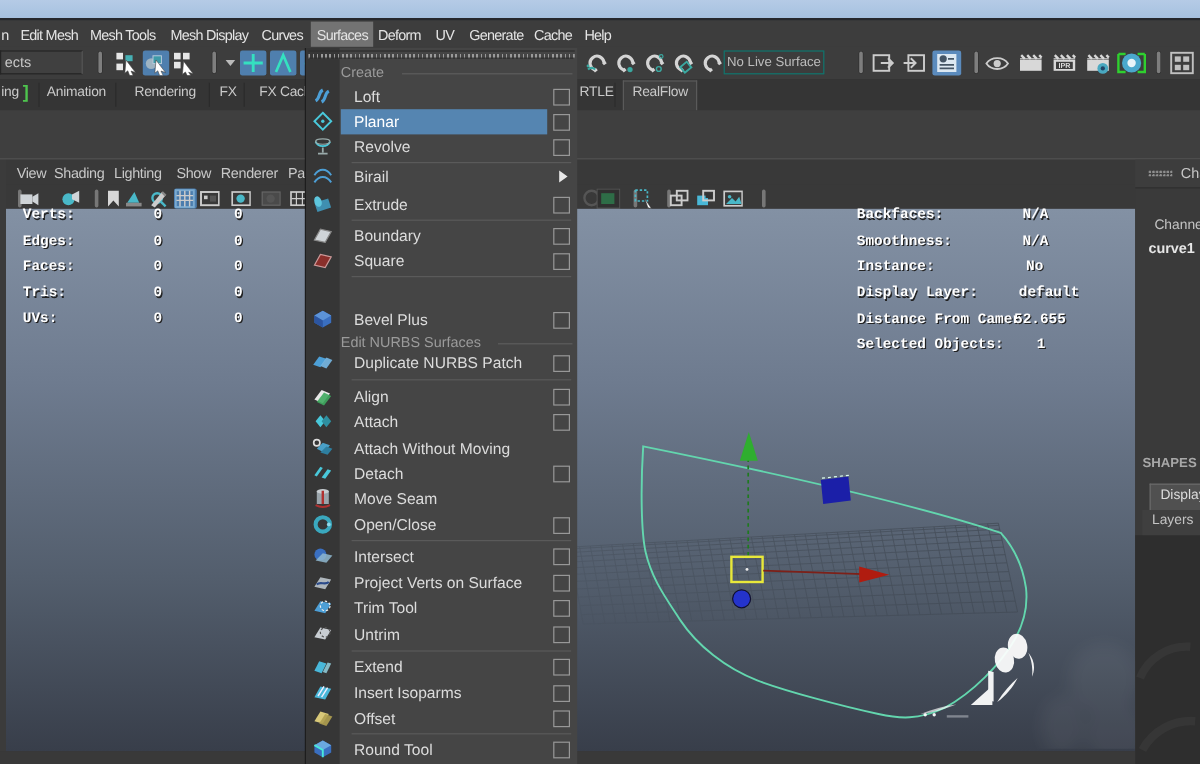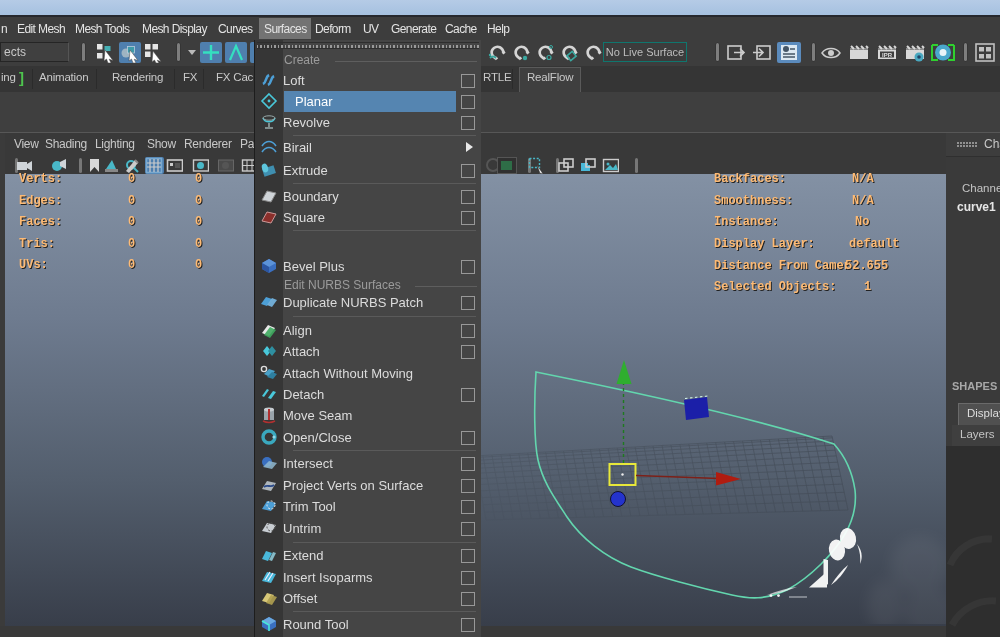--- a/index.html
+++ b/index.html
@@ -14,35 +14,35 @@
 #shelftabs{left:0;top:66px;width:1000px;height:26px;background:#353535;color:#c9c9c9;font-size:11.5px;letter-spacing:-0.2px;}
 #shelfarea{left:0;top:92px;width:1000px;height:40px;background:#3f3f3f;border-bottom:1px solid #575757;}
 
 #panelmenu{left:5px;top:133px;width:941px;height:22px;background:#393939;color:#c8c8c8;font-size:12px;letter-spacing:-0.3px;}
 #panelmenu span{position:absolute;top:4px;}
 #paneltool{left:5px;top:154px;width:941px;height:20px;background:#393939;border-bottom:1px solid #2c2c2c;}
 #viewport{left:5px;top:174px;width:941px;height:452px;background:linear-gradient(#8391a4 0%,#6e7b8f 32%,#535e6d 68%,#383e4a 100%);}
 #bottomstrip{left:0;top:626px;width:1000px;height:11px;background:#393939;}
 #leftstrip{left:0;top:133px;width:5px;height:504px;background:#3b3b3b;}
 
-.hud{color:#fdba74;font-family:"Liberation Mono",monospace;font-weight:bold;font-size:12px;
+.hud{color:#ffffff;font-family:"Liberation Mono",monospace;font-weight:bold;font-size:12px;
  text-shadow:1px 1px 0 #222;white-space:pre;}
 
 #rightpanel{left:946px;top:133px;width:54px;height:504px;background:#3a3a3a;}
 #rp-head{position:absolute;left:0;top:0;width:54px;height:23px;background:#3d3d3d;border-bottom:1px solid #2f2f2f;color:#c8c8c8;font-size:12px;}
 #rp-dark{position:absolute;left:0;top:313px;width:54px;height:191px;background:#2e2e2e;}
 
 #dmenu{left:255px;top:40px;width:226px;height:597px;background:#454545;box-shadow:-1px 0 0 #1d1d1d;}
 #dmenu .icol{position:absolute;left:0;top:0;width:28px;height:597px;background:#363636;}
 #dmenu .tear{position:absolute;left:2px;top:2px;width:222px;height:7px;
  background-image:repeating-linear-gradient(90deg,#9a9a9a 0 1.4px,transparent 1.4px 3.5px);
  background-size:100% 4px;background-position:0 1.5px;background-repeat:no-repeat;
  border-top:1px solid #2e2e2e;border-bottom:1px solid #2e2e2e;box-sizing:border-box;}
 .mi{position:absolute;left:0;width:226px;height:21px;color:#dcdcdc;font-size:13px;}
-.mi .lbl{position:absolute;left:28px;top:3px;}
+.mi .lbl{position:absolute;left:40px;top:3px;}
 .mi.hl{background:#5585b1;left:29px;width:172px;}
 .mi.hl .lbl{color:#fff;left:11px;}
 .mi.hl .cb{left:177px;}
 .mi.hl .micon{left:-25px;}
 .cb{position:absolute;left:206px;top:4px;width:12px;height:12px;border:1px solid #989898;background:#454545;}
 .mhead{position:absolute;left:29px;width:197px;height:18px;color:#9b9b9b;font-size:12px;}
 .mhead .t{position:absolute;left:0px;top:2px;text-align:right;}
 .mhead .ln{position:absolute;top:10px;height:1px;background:#5e5e5e;right:4px;}
 .msep{position:absolute;left:38px;width:183px;height:1px;background:#5a5a5a;}
 .micon{position:absolute;left:4px;width:20px;height:20px;}

